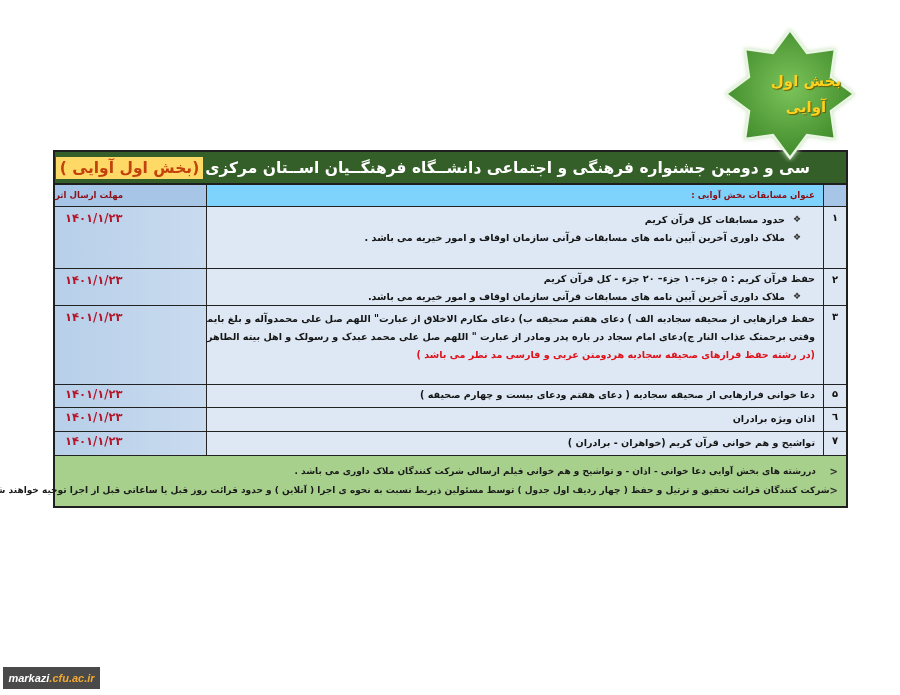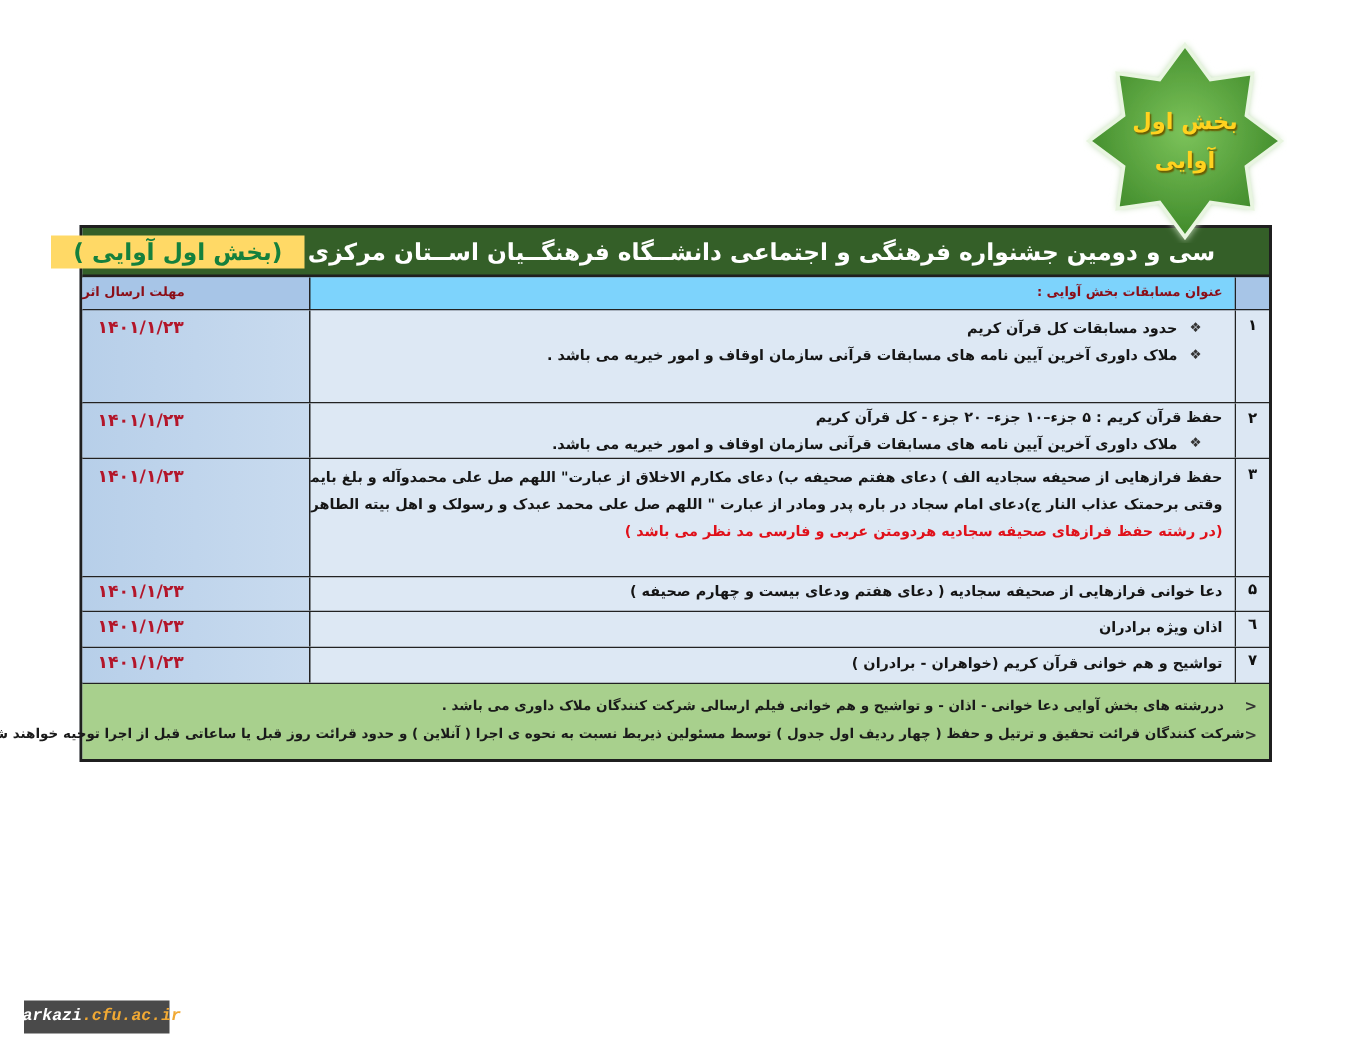--- a/index.html
+++ b/index.html
@@ -2,49 +2,49 @@
 <html><head>
   <meta charset="utf-8">
   <style>
     * { box-sizing: border-box; margin: 0; padding: 0; }
     html, body { width: 900px; height: 695px; background: #ffffff; overflow: hidden; }
     body { position: relative; font-family: "DejaVu Sans", sans-serif; }
 
     
     .star-wrap { position: absolute; left: 722px; top: 26px; width: 136px; height: 136px; z-index: 5; }
     .star-wrap svg { position: absolute; left: 0; top: 0; width: 136px; height: 136px; }
-    .star-text { position: absolute; left: 0; top: 0; width: 136px; height: 136px; display: flex; flex-direction: column; align-items: center; justify-content: center; direction: rtl; color: #ffd21f; font-weight: bold; font-size: 15px; line-height: 26px; text-shadow: 1px 1px 1px #6a5a00; }
+    .star-text { position: absolute; left: 16px; top: 0; width: 136px; height: 136px; display: flex; flex-direction: column; align-items: center; justify-content: center; direction: rtl; color: #ffd21f; font-weight: bold; font-size: 15px; line-height: 26px; text-shadow: 1px 1px 1px #6a5a00; }
 
     
     .sheet { position: absolute; left: 53px; top: 150px; width: 795px; border: 2px solid #1f1f1f; direction: rtl; background: #dde8f4; }
 
     .title-bar { height: 33px; background: #345f28; color: #ffffff; display: flex; align-items: center; padding-right: 36px; font-weight: bold; font-size: 15.5px; white-space: nowrap; border-bottom: 2px solid #1f1f1f; }
     .title-bar .title-main { }
-    .title-bar .title-highlight { background: #ffd966; color: #15803d; padding: 2px 15px; margin-right: 2px; }
+    .title-bar .title-highlight { background: #ffd966; color: #c2410c; padding: 2px 4px; margin-right: 2px; }
 
     .row { display: flex; border-bottom: 1.5px solid #222; }
     .cell-num { width: 23px; flex: 0 0 23px; border-left: 1.5px solid #222; font-size: 10px; font-weight: bold; text-align: center; padding-top: 5px; color: #111; background: #dce7f3; }
     .cell-body { flex: 1; border-left: 1.5px solid #222; padding: 4px 8px 4px 6px; font-size: 9.6px; font-weight: bold; color: #151515; line-height: 17.8px; background: #dde8f4; }
     .cell-date { width: 151px; flex: 0 0 151px; padding: 4px 0 0 0; text-align: left; direction: ltr; padding-left: 10px; font-size: 11.5px; font-weight: bold; color: #b3162a; background: linear-gradient(90deg, #b7cfe9, #c9dbef); letter-spacing: 0.5px; }
 
     .header-row { height: 22px; background: #a7c5e7; }
     .header-row .cell-num { background: #a7c5e7; padding: 0; }
     .header-row .cell-body { background: #7dd3fc; color: #8b0d16; font-size: 8.6px; padding: 3px 8px 0 0; line-height: 14px; }
     .header-row .cell-date { background: #a7c5e7; color: #8b0d16; font-size: 8.6px; direction: rtl; text-align: left; padding: 3px 8px 0 0; line-height: 14px; letter-spacing: 0; }
 
     .bullet-line { display: flex; align-items: center; padding-right: 14px; }
     .bullet-line .bullet { width: 16px; font-size: 9px; color: #333; }
     .red-note { color: #e0111a; }
 
     .footer { background: #a8d08d; padding: 6px 8px 6px 8px; font-size: 9px; font-weight: bold; color: #1a1a1a; line-height: 19px; }
     .footer .note-line { display: flex; align-items: center; white-space: nowrap; }
     .footer .arrow { width: 22px; color: #333; font-size: 10px; }
 
     
-    .watermark { position: absolute; left: 16px; top: 667px; height: 22px; width: 97px; background: #4a4a4a; color: #fff; font-style: italic; font-weight: bold; font-size: 11px; display: flex; align-items: center; justify-content: center; font-family: Liberation Mono, monospace; letter-spacing: 0; }
+    .watermark { position: absolute; left: 3px; top: 667px; height: 22px; width: 97px; background: #4a4a4a; color: #fff; font-style: italic; font-weight: bold; font-size: 11px; display: flex; align-items: center; justify-content: center; font-family: Liberation Sans, sans-serif; letter-spacing: 0; }
     .watermark .wm-accent { color: #f1a934; }
   </style>
 </head>
 <body>
 
 <div class="star-wrap">
   <svg viewBox="0 0 136 136">
     <defs>
       <radialGradient id="sg" cx="50%" cy="45%" r="55%">
         <stop offset="0%" stop-color="#7cc35a"></stop>

